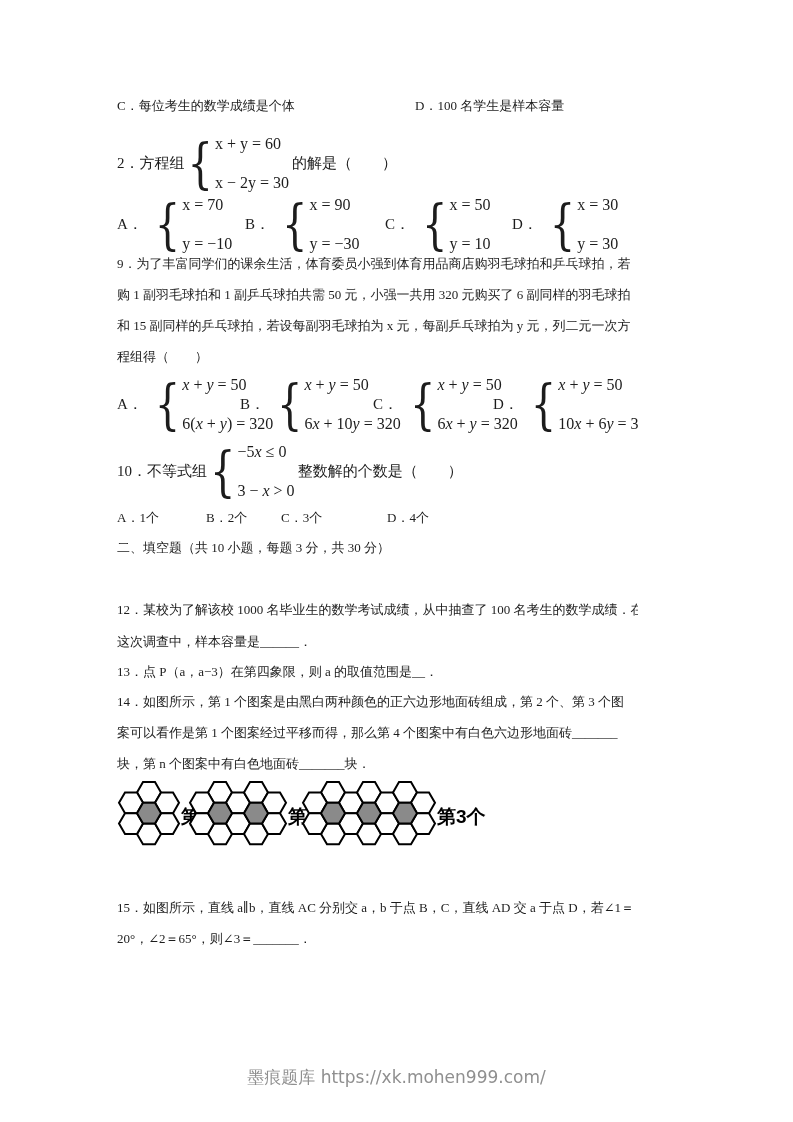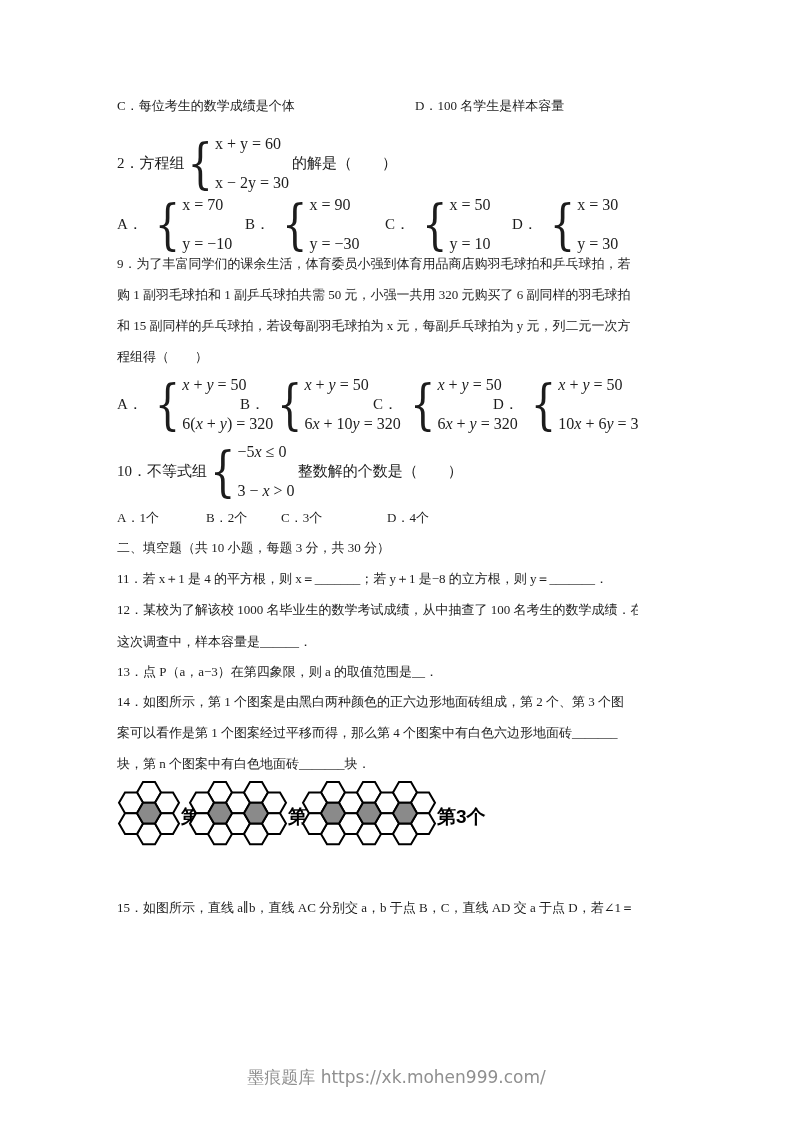--- a/index.html
+++ b/index.html
@@ -174,21 +174,20 @@
 
   <div class="tline" style="top:508px">
     <span class="opt-inline" style="left:0">A．1个</span>
     <span class="opt-inline" style="left:89px">B．2个</span>
     <span class="opt-inline" style="left:164px">C．3个</span>
     <span class="opt-inline" style="left:270px">D．4个</span>
   </div>
 
   <div class="tline" style="top:538px">二、填空题（共 10 小题，每题 3 分，共 30 分）</div>
 
-  <div class="tline" style="top:569px">11．若 x＋1 是 4 的平方根，则 x＝_______；若 y＋1 是−8 的立方根，则 y＝_______．</div>
 
   <div class="tline" style="top:600px">12．某校为了解该校 1000 名毕业生的数学考试成绩，从中抽查了 100 名考生的数学成绩．在</div>
   <div class="tline" style="top:632px">这次调查中，样本容量是______．</div>
 
   <div class="tline" style="top:662px">13．点 P（a，a−3）在第四象限，则 a 的取值范围是__．</div>
 
   <div class="tline" style="top:692px">14．如图所示，第 1 个图案是由黑白两种颜色的正六边形地面砖组成，第 2 个、第 3 个图</div>
   <div class="tline" style="top:723px">案可以看作是第 1 个图案经过平移而得，那么第 4 个图案中有白色六边形地面砖_______</div>
   <div class="tline" style="top:754px">块，第 n 个图案中有白色地面砖_______块．</div>
 
@@ -238,16 +237,17 @@
           <polygon points="102.00,-10.39 96.00,0.00 84.00,0.00 78.00,-10.39 84.00,-20.78 96.00,-20.78" fill="#ffffff" stroke="#000000" stroke-width="2"></polygon>
           <polygon points="102.00,10.39 96.00,20.78 84.00,20.78 78.00,10.39 84.00,0.00 96.00,0.00" fill="#ffffff" stroke="#000000" stroke-width="2"></polygon>
           <polygon points="12.00,0.00 6.00,10.39 -6.00,10.39 -12.00,0.00 -6.00,-10.39 6.00,-10.39" fill="#8a8a8a" stroke="#000000" stroke-width="2"></polygon>
           <polygon points="48.00,0.00 42.00,10.39 30.00,10.39 24.00,0.00 30.00,-10.39 42.00,-10.39" fill="#8a8a8a" stroke="#000000" stroke-width="2"></polygon>
           <polygon points="84.00,0.00 78.00,10.39 66.00,10.39 60.00,0.00 66.00,-10.39 78.00,-10.39" fill="#8a8a8a" stroke="#000000" stroke-width="2"></polygon>
         </svg></span>
     <span class="hexlabel">第3个</span>
   </div>
 
   <div class="tline" style="top:898px">15．如图所示，直线 a∥b，直线 AC 分别交 a，b 于点 B，C，直线 AD 交 a 于点 D，若∠1＝</div>
+  <div class="tline" style="top:929px">20°，∠2＝65°，则∠3＝_______．</div>
 
   <div class="footer">墨痕题库 https://xk.mohen999.com/</div>
 
 </div>
 
 </body></html>

